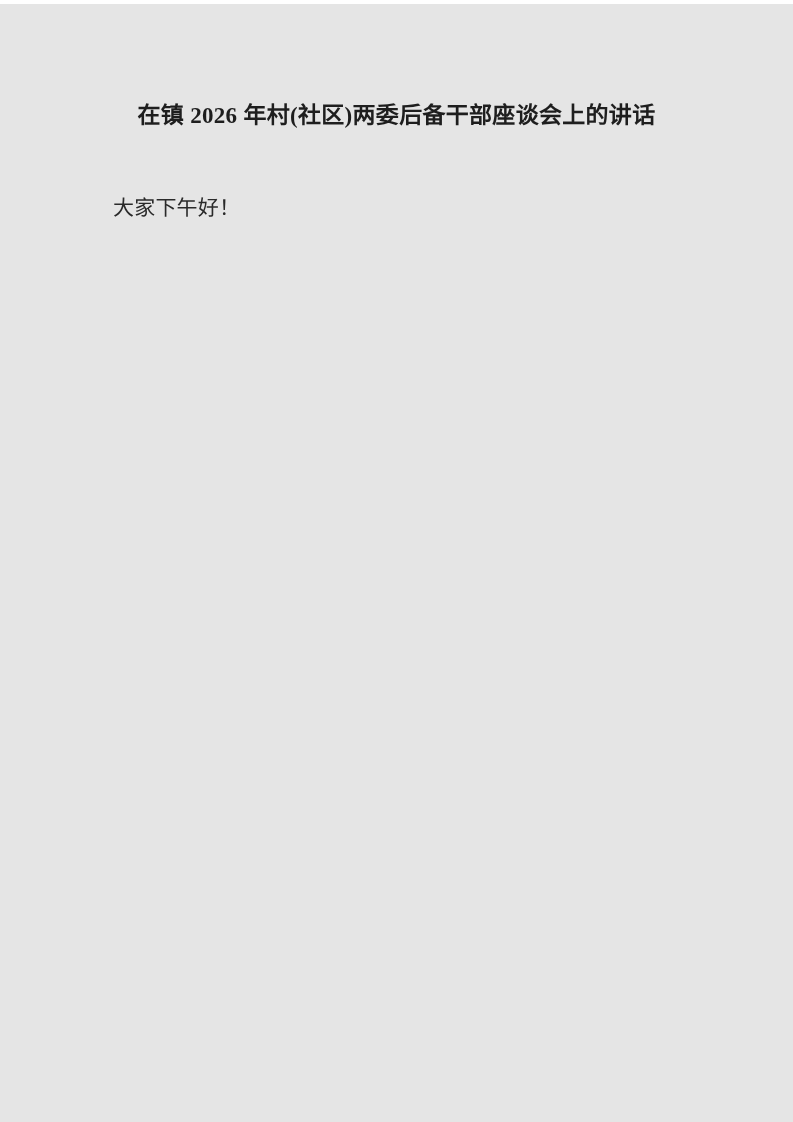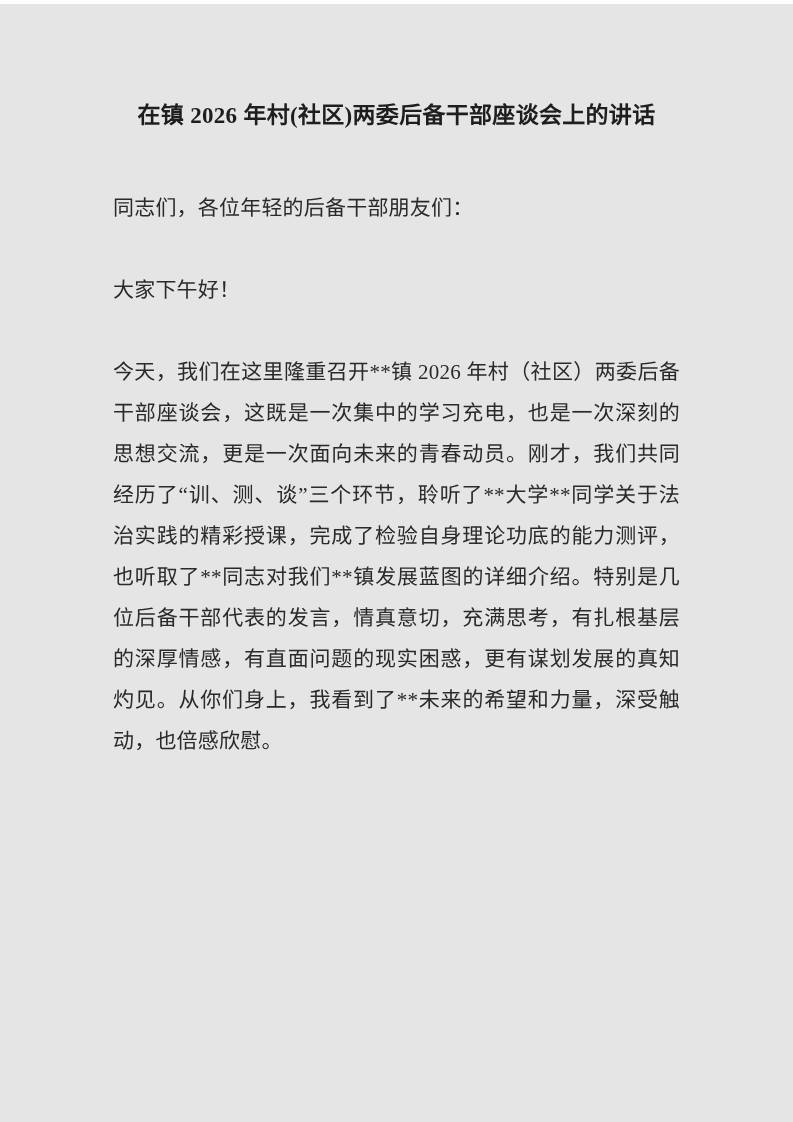--- a/index.html
+++ b/index.html
@@ -63,21 +63,19 @@
   }
 </style>
 </head>
 <body>
 
 <div class="page">
   <div class="doc-body">
 
     <h1 class="doc-title">在镇 2026 年村(社区)两委后备干部座谈会上的讲话</h1>
 
-    <p class="para">同志们，各位年轻的后备干部朋友们：</p>
 
     <p class="para">大家下午好！</p>
 
-    <p class="para">今天，我们在这里隆重召开**镇 2026 年村（社区）两委后备干部座谈会，这既是一次集中的学习充电，也是一次深刻的思想交流，更是一次面向未来的青春动员。刚才，我们共同经历了“训、测、谈”三个环节，聆听了**大学**同学关于法治实践的精彩授课，完成了检验自身理论功底的能力测评，也听取了**同志对我们**镇发展蓝图的详细介绍。特别是几位后备干部代表的发言，情真意切，充满思考，有扎根基层的深厚情感，有直面问题的现实困惑，更有谋划发展的真知灼见。从你们身上，我看到了**未来的希望和力量，深受触动，也倍感欣慰。</p>
 
 
   </div>
 </div>
 
 </body></html>

